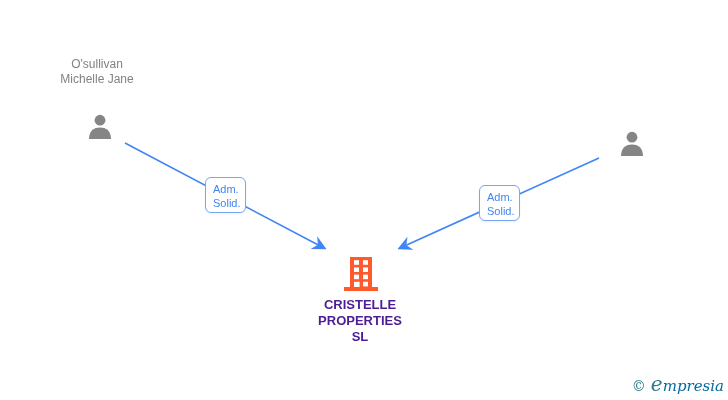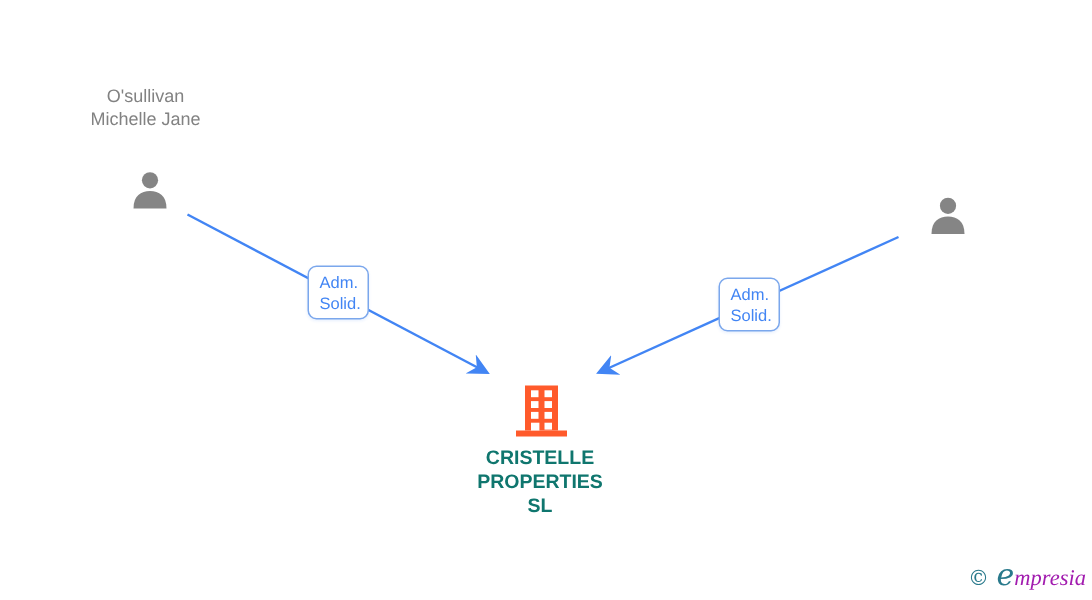--- a/index.html
+++ b/index.html
@@ -35,37 +35,37 @@
     box-sizing:border-box;
     width:41px;height:36px;
     box-shadow:0 1px 2px rgba(66,133,244,0.12);
   }
   .edge-label.left{left:205px;top:177px;}
   .edge-label.right{left:479px;top:185px;}
   .company-icon{position:absolute;left:344px;top:255px;width:34px;height:38px;}
   .company-name{
     position:absolute;
     left:310px;top:297px;width:100px;
-    color:#0f766e;
+    color:#4c1d95;
     font-size:13px;
     font-weight:700;
     line-height:16px;
     text-align:center;
   }
   .footer-logo{
     position:absolute;
     right:4px;bottom:5px;
     display:flex;
     align-items:baseline;
     font-family:"DejaVu Serif", serif;
     font-style:italic;
   }
   .footer-logo .copy{color:#2A7A8C;font-size:14px;margin-right:5px;font-style:normal;}
   .footer-logo .brand-e{color:#2A7A8C;font-size:20px;line-height:18px;}
-  .footer-logo .brand-rest{color:#a21caf;font-size:15px;font-family:Liberation Serif, serif;}
+  .footer-logo .brand-rest{color:#0369a1;font-size:15px;}
 </style>
 </head>
 <body>
 
 <div class="canvas">
 
   <svg class="connectors" viewBox="0 0 728 400" xmlns="http://www.w3.org/2000/svg">
     <defs>
       <marker id="arrow" viewBox="0 0 10 10" refX="8" refY="5" markerWidth="9" markerHeight="9" orient="auto-start-reverse">
         <path d="M0,0 L10,5 L0,10 L3.2,5 Z" fill="#4285F4"></path>

